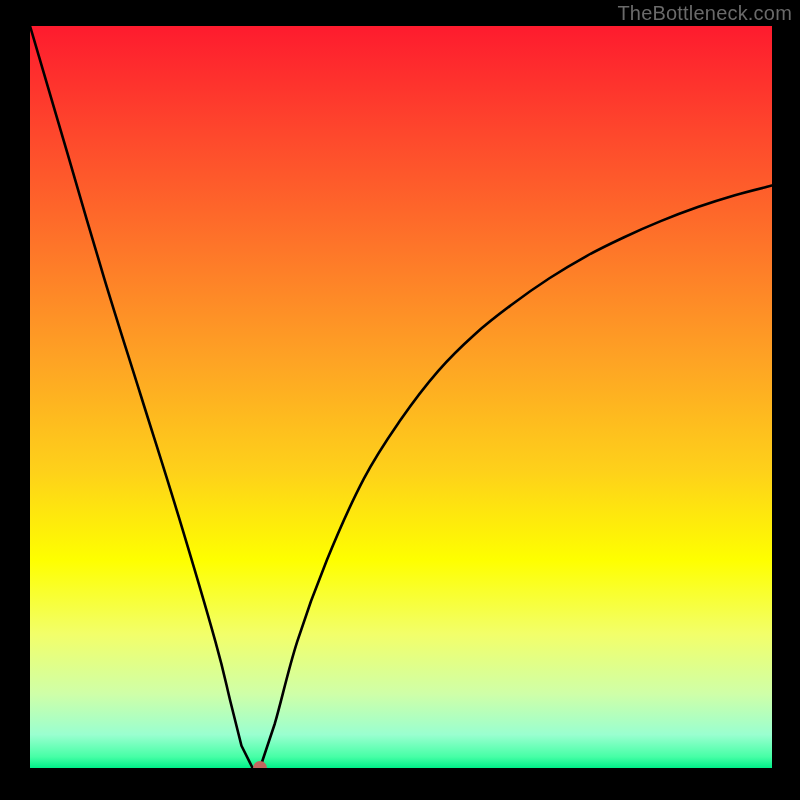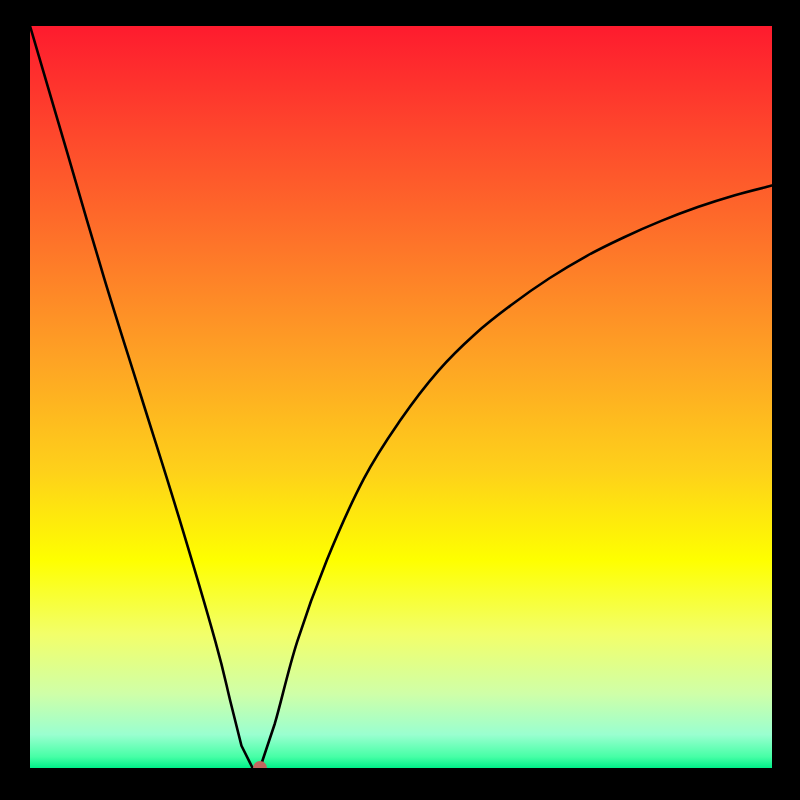--- a/index.html
+++ b/index.html
@@ -48,20 +48,21 @@
     background: #c1675f;
     transform: translate(-50%, -50%);
     z-index: 5;
   }
 </style>
 </head>
 <body>
 
 <div class="frame">
 
+  <div class="watermark">TheBottleneck.com</div>
 
   <div class="plot-area">
     <svg width="742" height="742" viewBox="0 0 742 742" preserveAspectRatio="none">
       <defs>
         <linearGradient id="bg-grad" x1="0" y1="0" x2="0" y2="1">
             <stop offset="0.00%" stop-color="#fe1b2e"></stop>
             <stop offset="15.00%" stop-color="#fe492c"></stop>
             <stop offset="30.00%" stop-color="#fe7629"></stop>
             <stop offset="45.00%" stop-color="#fea324"></stop>
             <stop offset="60.00%" stop-color="#fed11a"></stop>

